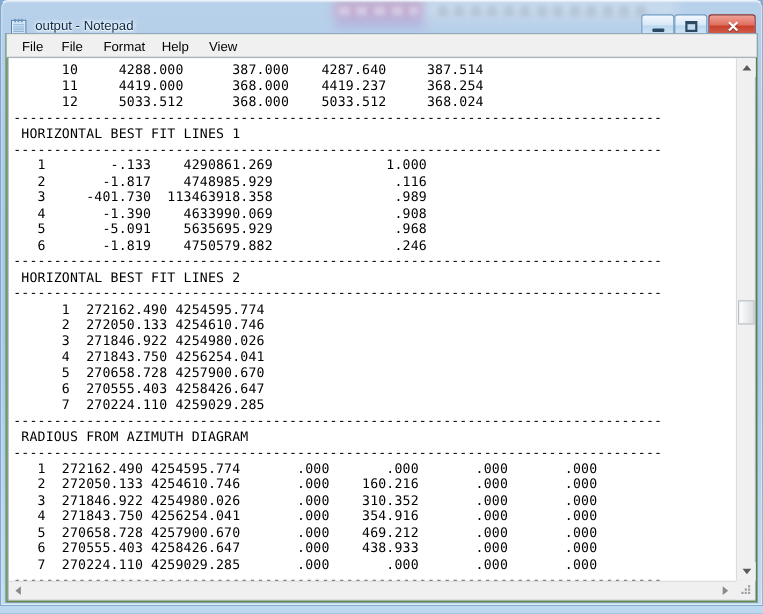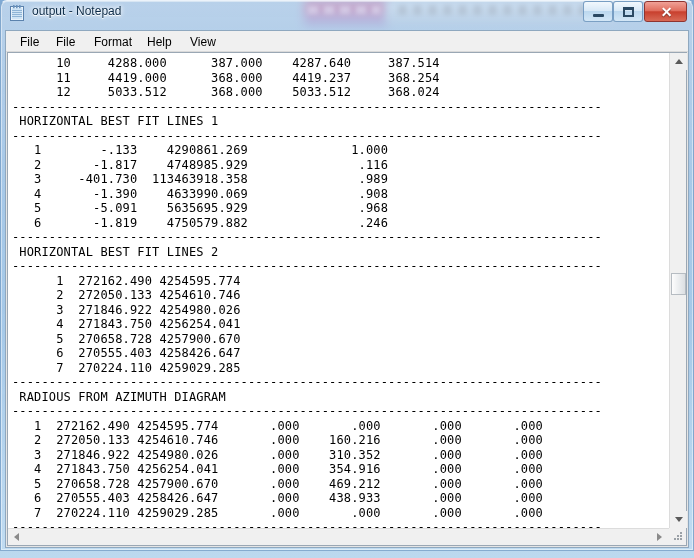--- a/index.html
+++ b/index.html
@@ -72,21 +72,21 @@
         rgba(196,222,244,0.55) 100%);
     border: 1px solid rgba(120,160,200,0.85);
     border-top: 1px solid rgba(255,255,255,0.8);
     box-shadow: inset 0 0 0 1px rgba(255,255,255,0.45);
     pointer-events: none;
   }
 
   
   #titlebar {
     position: absolute;
-    left: 0; top: 0; width: 694px; height: 30px;
+    left: 0; top: 12px; width: 694px; height: 30px;
   }
   #title-icon {
     position: absolute;
     left: 10px; top: 5px;
     width: 15px; height: 17px;
   }
   #title-text {
     position: absolute;
     left: 32px; top: 4px;
     font-size: 12px;
@@ -135,21 +135,21 @@
     font-family: "Liberation Sans", sans-serif;
     line-height: 20px; text-align: center;
     text-shadow: 0 1px 1px rgba(0,0,0,.45);
   }
 
   
   #client {
     position: absolute;
     left: 5px; top: 30px;
     width: 684px; height: 518px;
-    background: #e5e5e5;
+    background: #4d7c0f;
     border: 1px solid #8fa8bf;
     box-sizing: border-box;
   }
   #menubar {
     position: absolute;
     left: 0; top: 0; width: 100%; height: 20px;
     background: #f0f0f0;
     border-bottom: 1px solid #dadada;
   }
   .menu-item {

